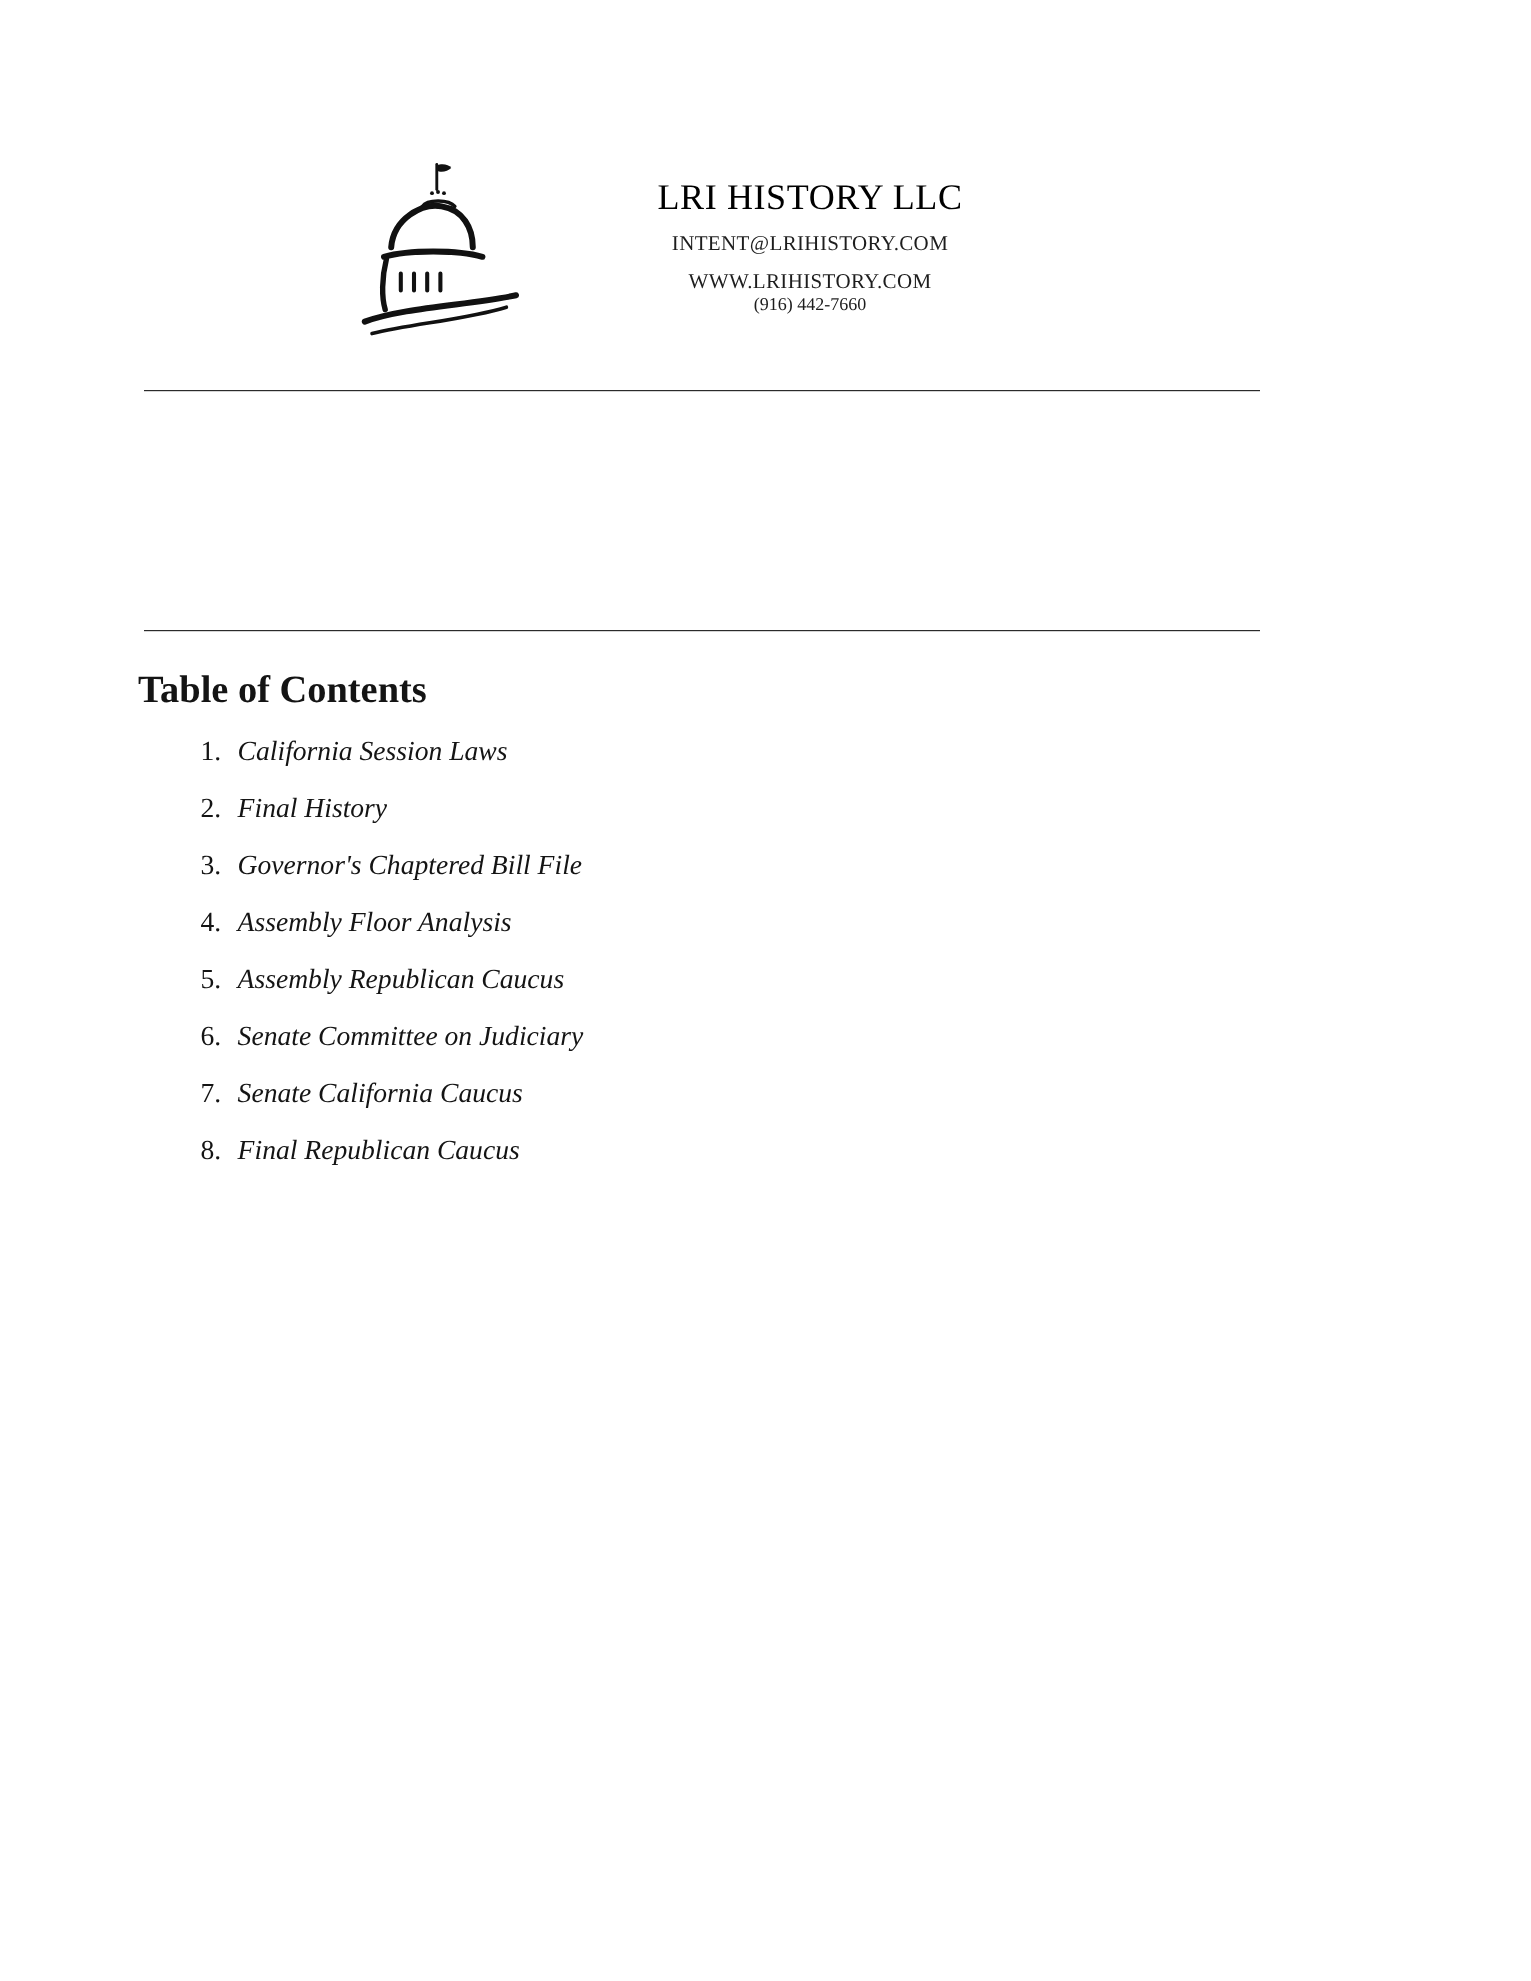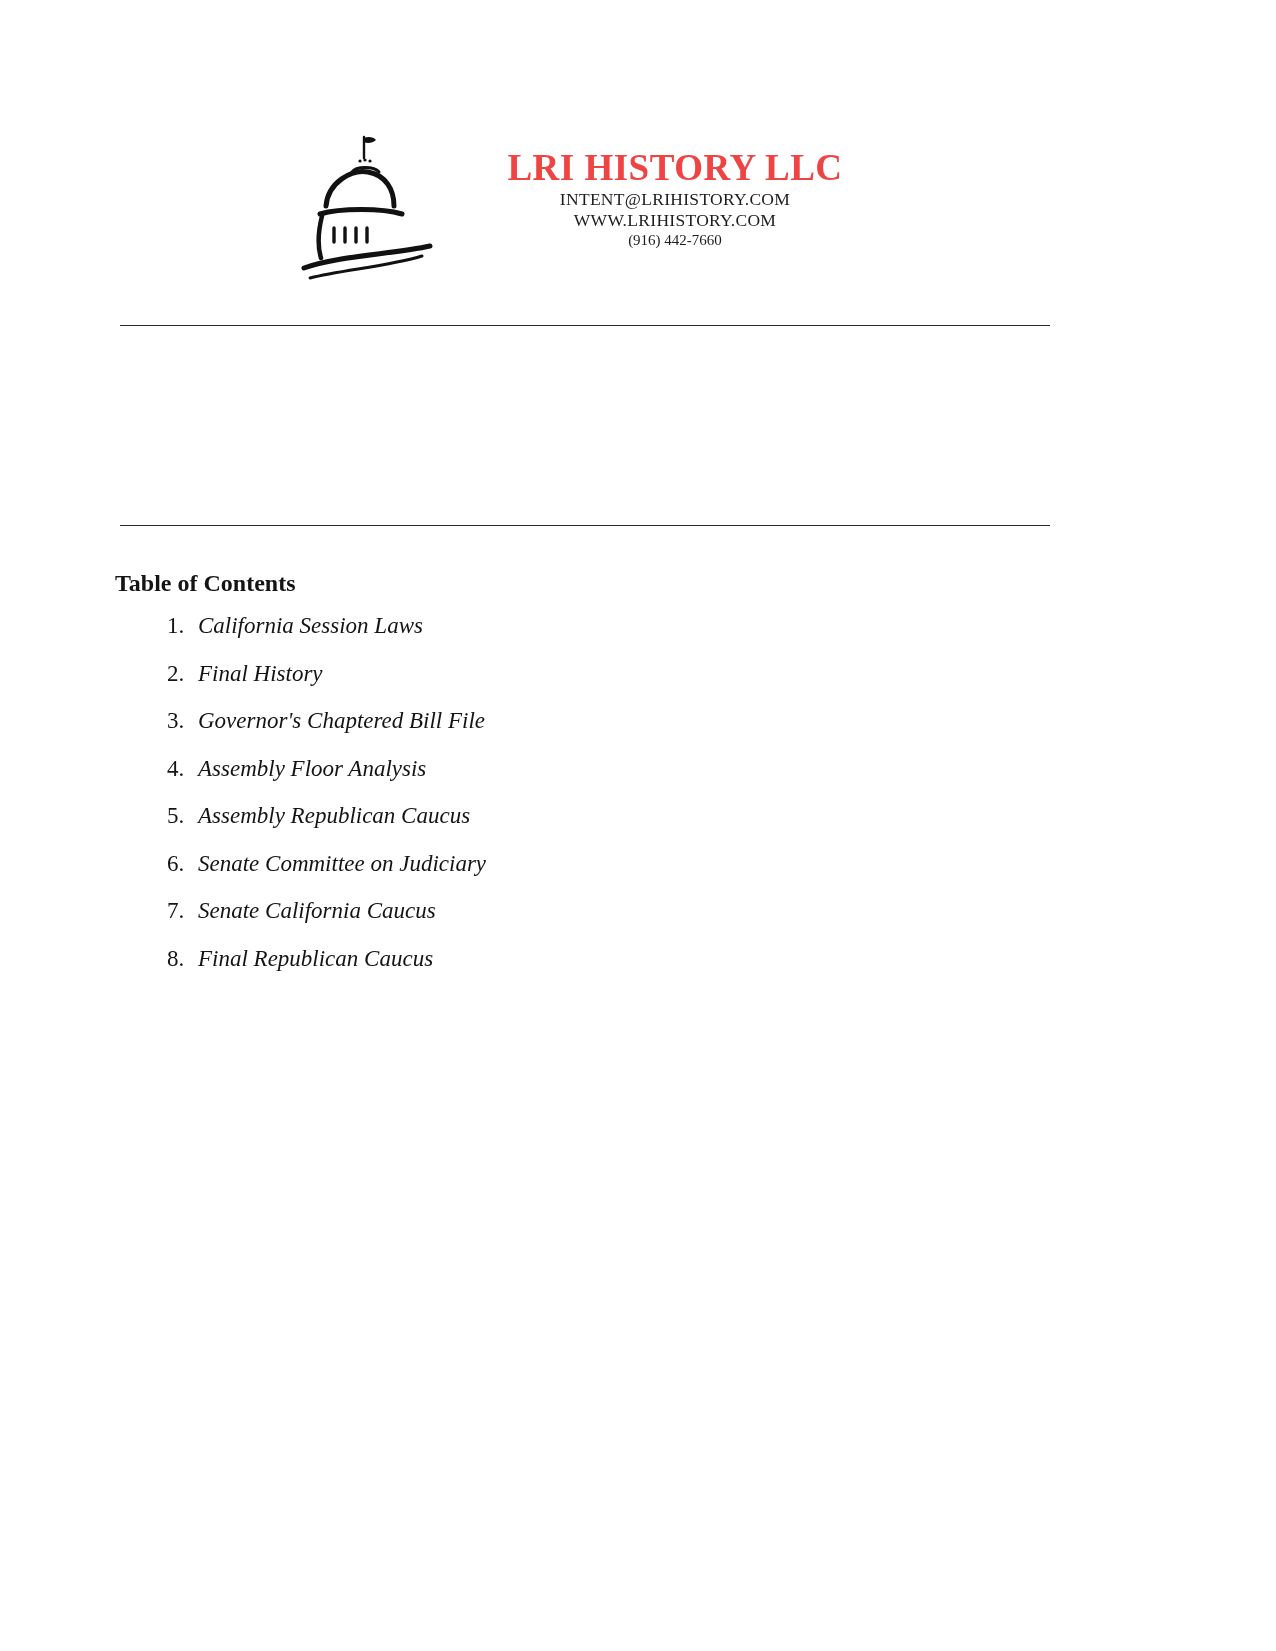--- a/index.html
+++ b/index.html
@@ -34,32 +34,32 @@
     height: 165px;
   }
   .org-block {
     position: absolute;
     left: 455px;
     top: 30px;
     width: 440px;
     text-align: center;
   }
   .org-name {
-    font-size: 37px;
+    font-size: 30px;
     letter-spacing: 0.5px;
-    color: #ef4444;
+    color: #000000;
     line-height: 1.1;
     white-space: nowrap;
-    font-weight: bold;
   }
   .org-email,
   .org-web {
     font-size: 17.5px;
     letter-spacing: 0.3px;
     color: #1d1d1d;
+    margin-top: 11px;
   }
   .org-phone {
     font-size: 15px;
     color: #1d1d1d;
     margin-top: 1px;
   }
 
   
   .rule {
     position: absolute;
@@ -83,24 +83,23 @@
     color: #3a3a3a;
     letter-spacing: 0.4px;
     line-height: 1.6;
   }
 
   
   .toc-heading {
     position: absolute;
     left: 115px;
     top: 556px;
-    font-size: 24px;
+    font-size: 32px;
     font-weight: bold;
     color: #141414;
-    margin-top: 14px;
   }
   .toc-list {
     position: absolute;
     left: 140px;
     top: 614px;
     width: 760px;
     margin: 0;
     padding: 0 0 0 50px;
     list-style-position: outside;
     list-style-type: decimal;

